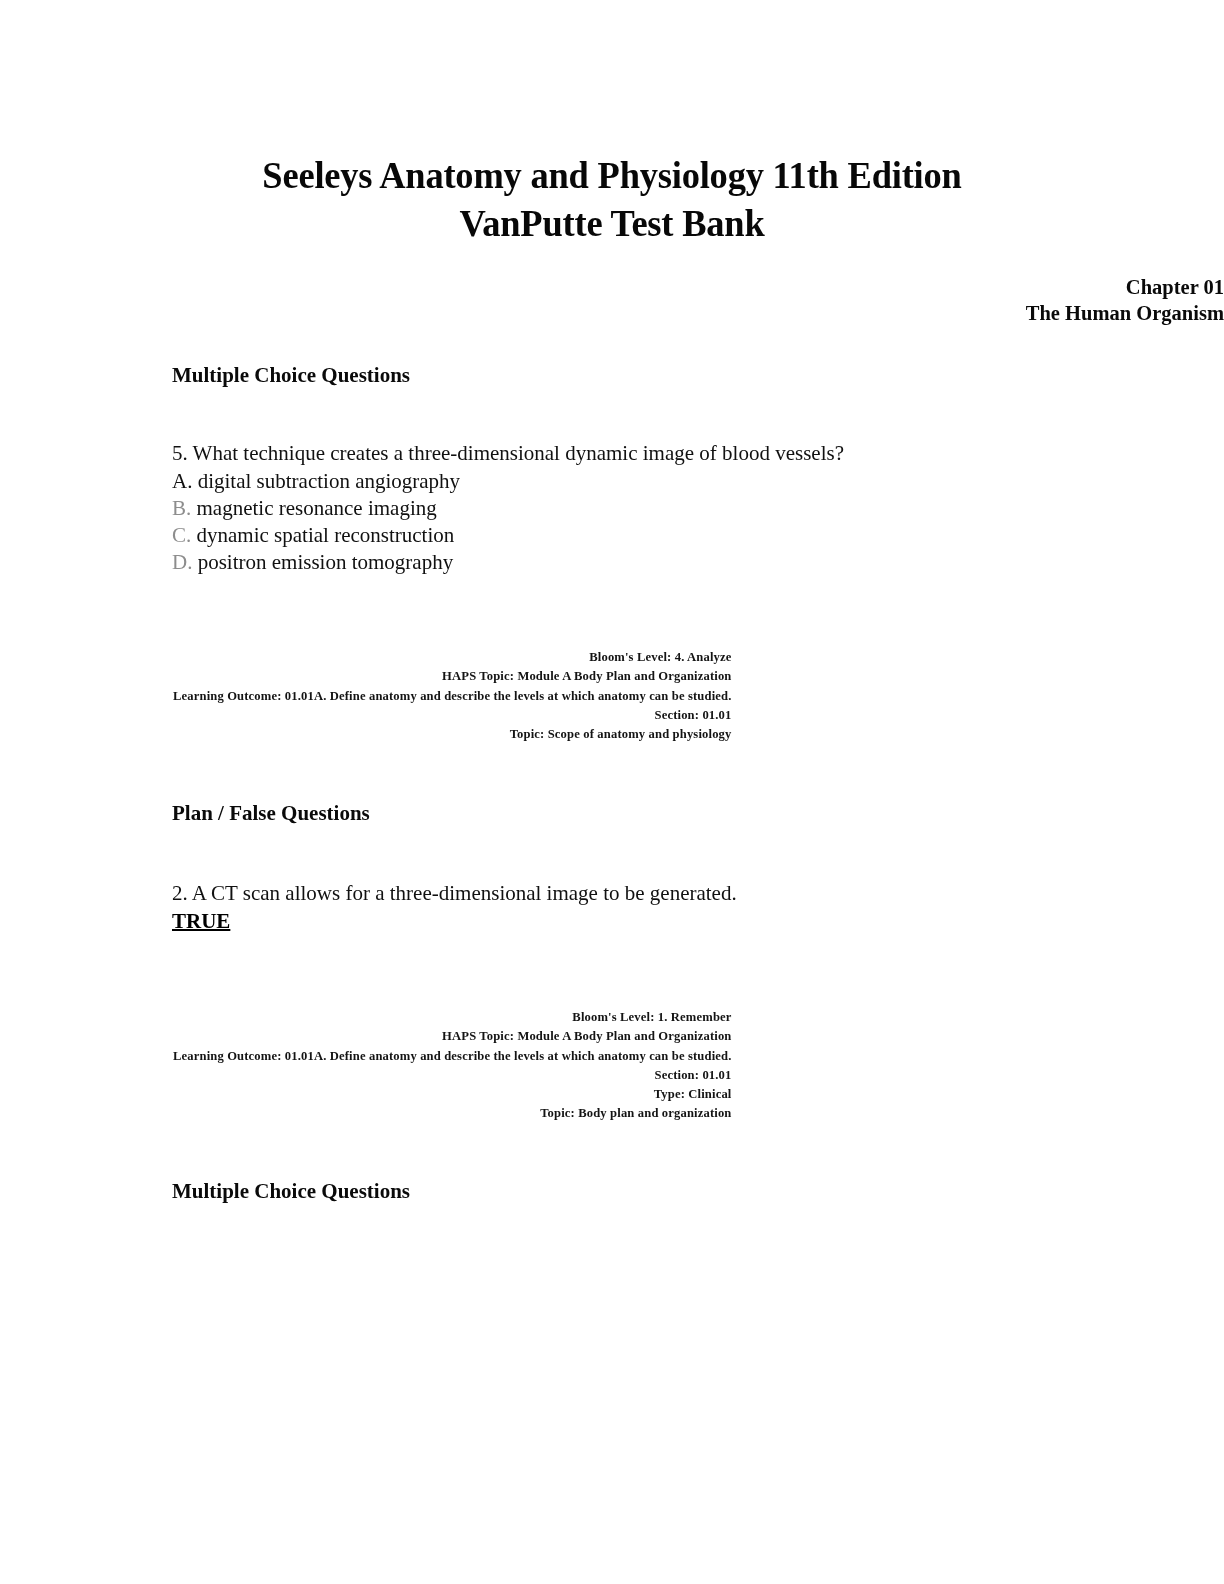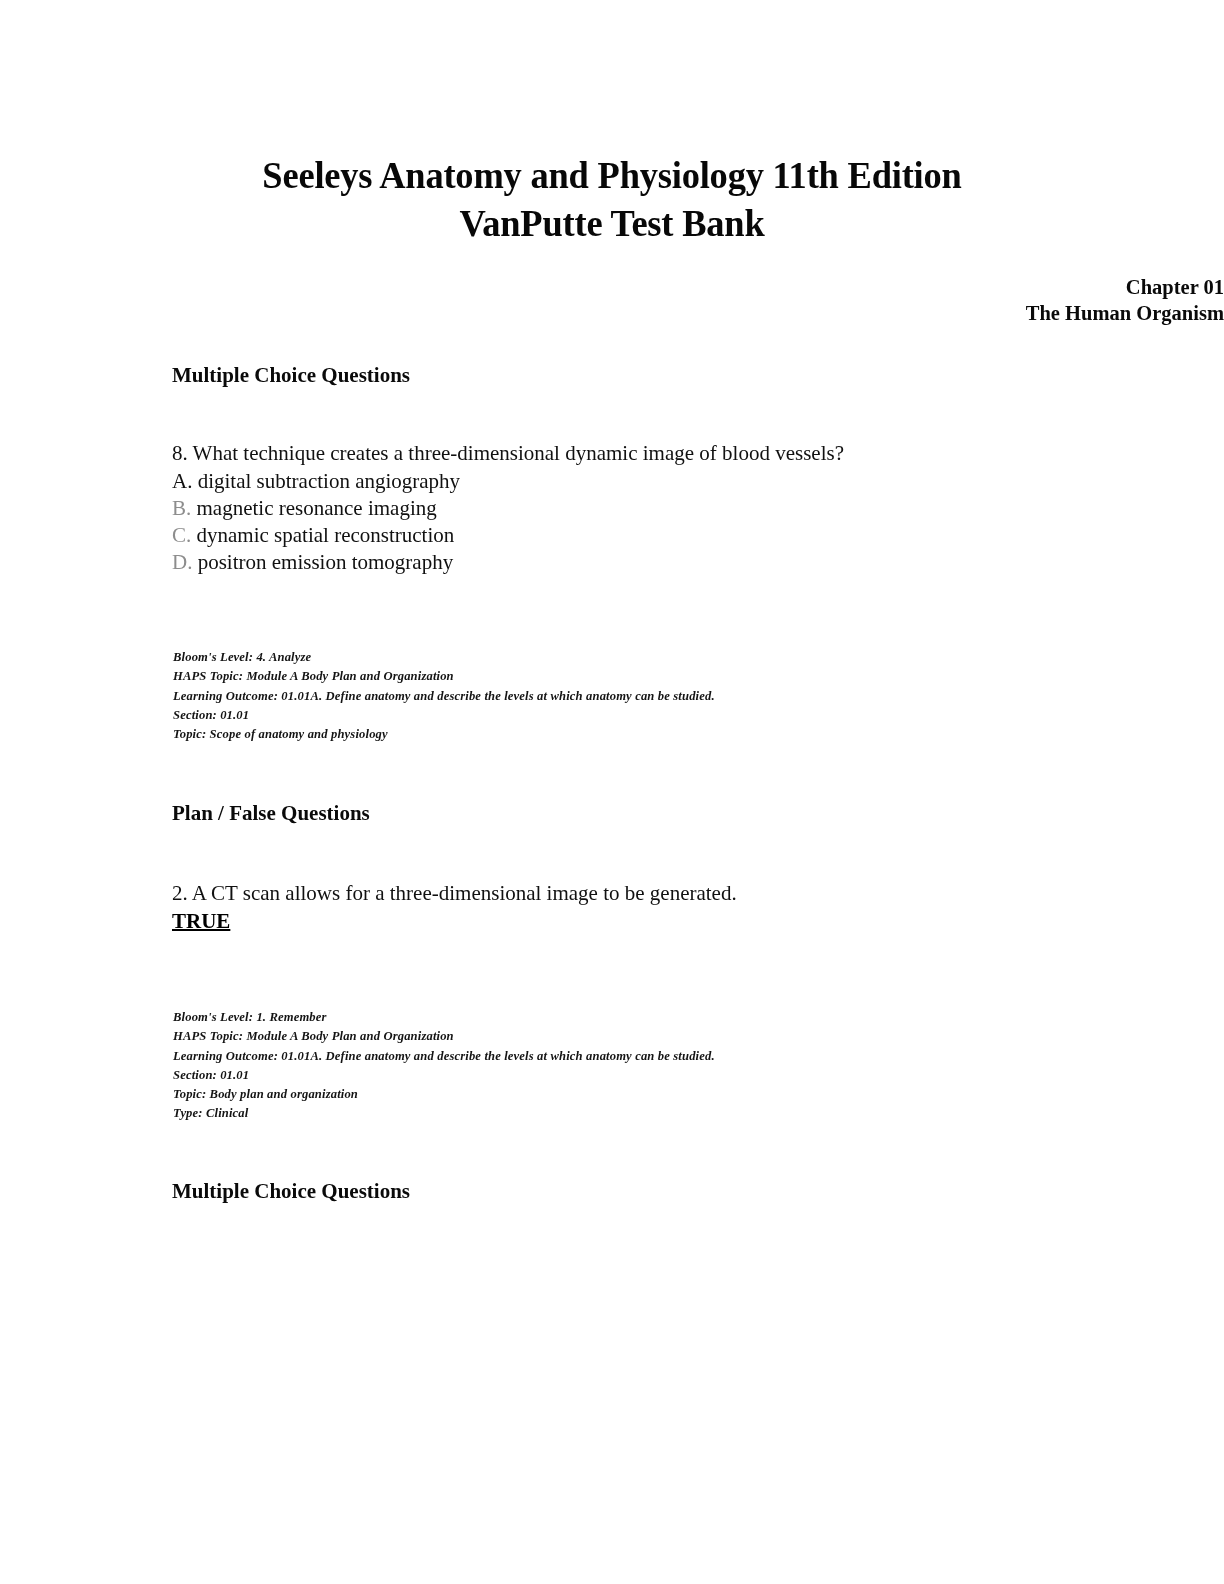--- a/index.html
+++ b/index.html
@@ -111,24 +111,24 @@
     text-decoration: underline;
     text-underline-offset: 1px;
     white-space: nowrap;
   }
 
   
   .meta-block {
     position: absolute;
     font-size: 12.6px;
     font-weight: bold;
-    font-style: italic;
     line-height: 19.3px;
     color: #141414;
     letter-spacing: 0.15px;
+    text-align: right;
   }
   .meta-line {
     white-space: nowrap;
   }
 </style>
 </head>
 <body>
 
 <div class="page">
 
@@ -139,21 +139,21 @@
 
   <div class="subtitle-block">
     <div class="subtitle-line">Chapter 01</div>
     <div class="subtitle-line">The Human Organism</div>
   </div>
 
   <div class="content">
 
     <div class="section-heading" style="top:362px;left:0;">Multiple Choice Questions</div>
 
-    <div class="question-line" style="top:440px;left:0;">8. What technique creates a three-dimensional dynamic image of blood vessels?</div>
+    <div class="question-line" style="top:440px;left:0;">5. What technique creates a three-dimensional dynamic image of blood vessels?</div>
 
     <div class="option-line" style="top:468px;left:0;text-align:right;">
       <span class="option-letter" style="color: rgb(17, 17, 17);">A.</span>
       <span class="option-text">digital subtraction angiography</span>
     </div>
     <div class="option-line" style="top:495px;left:0;">
       <span class="option-letter dim" style="color: rgb(141, 141, 141);">B.</span>
       <span class="option-text">magnetic resonance imaging</span>
     </div>
     <div class="option-line" style="top:522px;left:0;">
@@ -176,20 +176,20 @@
     <div class="section-heading" style="top:800px;left:0;">Plan / False Questions</div>
 
     <div class="question-line" style="top:880px;left:0;">2. A CT scan allows for a three-dimensional image to be generated.</div>
     <div class="answer-true" style="top:908px;left:0;">TRUE</div>
 
     <div class="meta-block" style="top:1008px;left:1px;">
       <div class="meta-line">Bloom's Level: 1. Remember</div>
       <div class="meta-line">HAPS Topic: Module A Body Plan and Organization</div>
       <div class="meta-line">Learning Outcome: 01.01A. Define anatomy and describe the levels at which anatomy can be studied.</div>
       <div class="meta-line">Section: 01.01</div>
+      <div class="meta-line">Type: Clinical</div>
       <div class="meta-line">Topic: Body plan and organization</div>
-      <div class="meta-line">Type: Clinical</div>
     </div>
 
     <div class="section-heading" style="top:1178px;left:0;">Multiple Choice Questions</div>
 
   </div>
 </div>
 
 </body></html>

